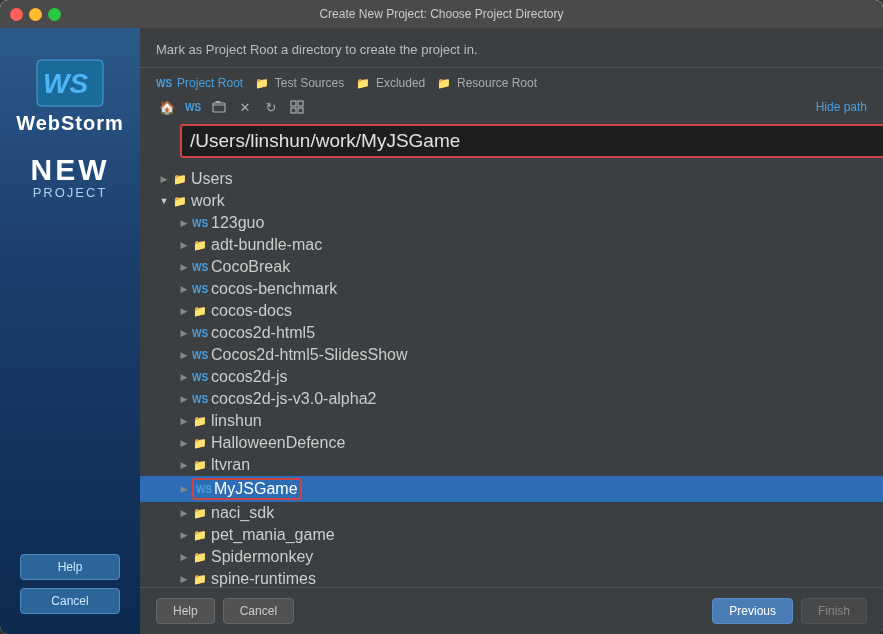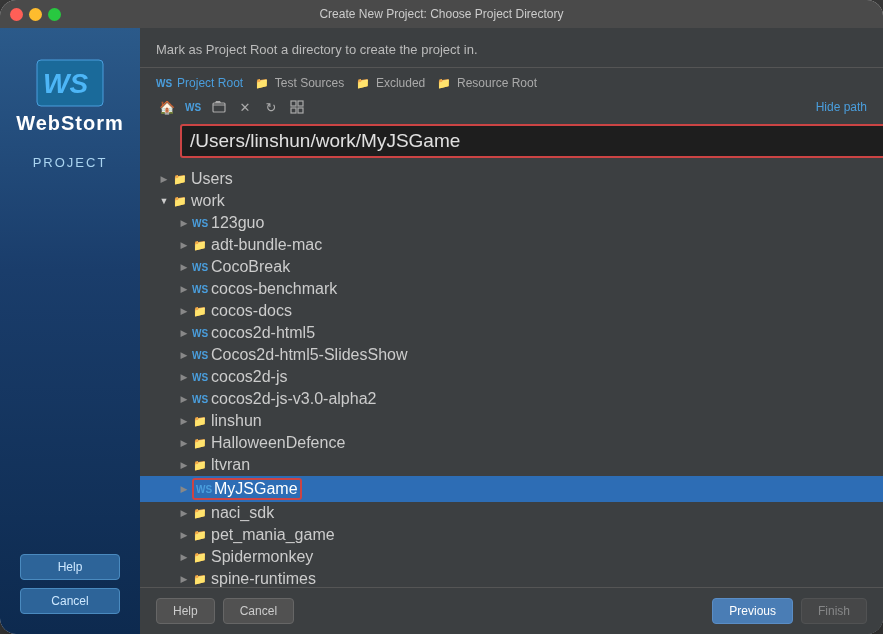--- a/index.html
+++ b/index.html
@@ -10,21 +10,21 @@
       height: 634px;
       overflow: hidden;
       display: flex;
       align-items: center;
       justify-content: center;
     }
     .window {
       width: 883px;
       height: 634px;
       background: #e5e5e5;
-      border-radius: 16px;
+      border-radius: 8px;
       display: flex;
       flex-direction: column;
       overflow: hidden;
       box-shadow: 0 10px 40px rgba(0,0,0,0.6);
     }
     .titlebar {
       background: #4a4a4a;
       height: 28px;
       display: flex;
       align-items: center;
@@ -296,20 +296,21 @@
       <div style="display:flex;align-items:center;margin-top:10px;">
         <div style="position:relative;width:70px;height:50px;">
           <svg viewBox="0 0 70 50" width="70" height="50">
             <rect x="2" y="2" width="66" height="46" rx="4" fill="#1a6a9a" stroke="#4a9edd" stroke-width="1"></rect>
             <text x="8" y="35" font-size="28" font-weight="900" font-style="italic" fill="#4db6f7" font-family="Arial">WS</text>
           </svg>
         </div>
       </div>
       <div style="font-size:20px;font-weight:700;color:#ffffff;letter-spacing:1px;margin-top:4px;">WebStorm</div>
       <div class="sidebar-label">
+        <div class="sidebar-new">NEW</div>
         <div class="sidebar-project">PROJECT</div>
       </div>
       <div class="sidebar-bottom">
         <button class="sidebar-action-btn">Help</button>
         <button class="sidebar-action-btn">Cancel</button>
       </div>
     </div>
 
     <div class="right-panel">
 

